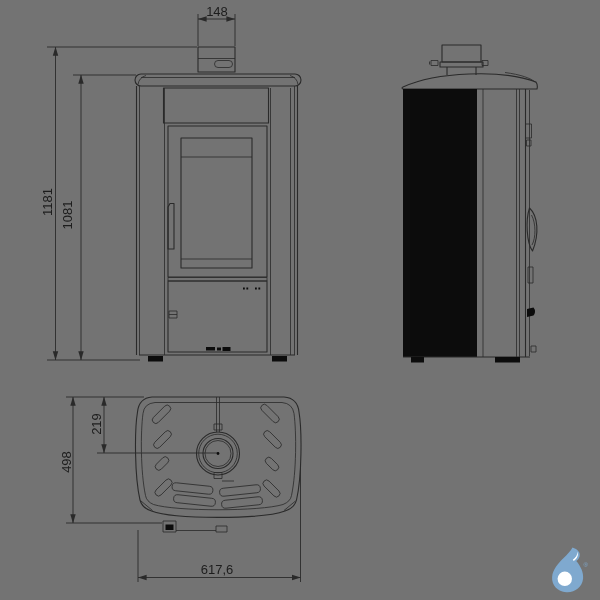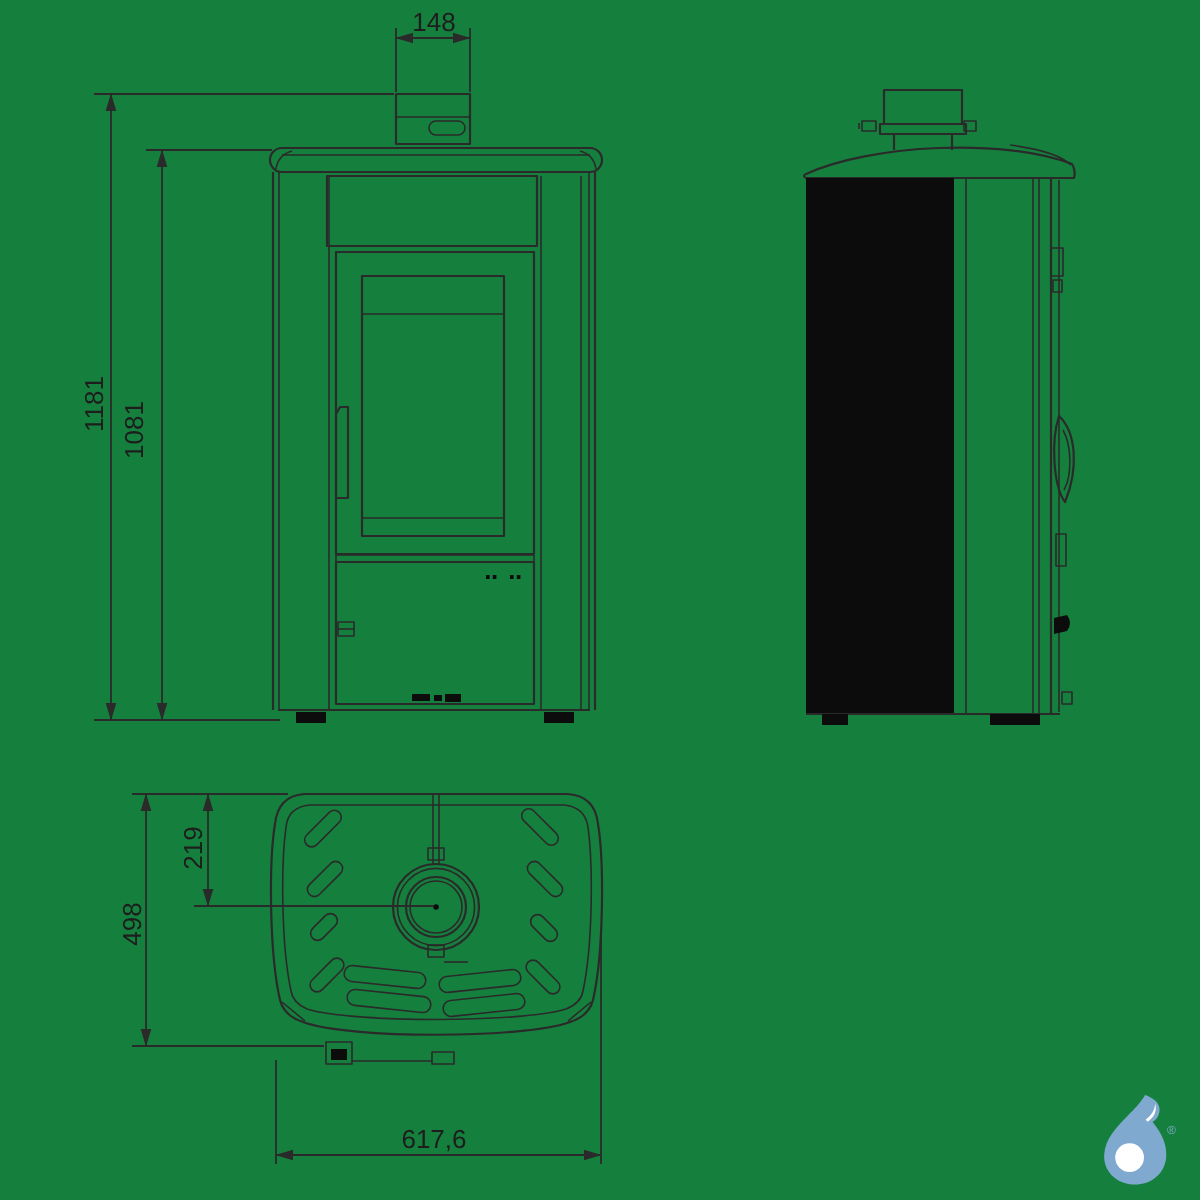--- a/index.html
+++ b/index.html
@@ -1,16 +1,16 @@
 <!DOCTYPE html>
 <html><head>
 <meta charset="utf-8">
 <style>
   html,body{margin:0;padding:0;background:#fff;}
-  .canvas{position:relative;width:600px;height:600px;background:#15803d;overflow:hidden;}
+  .canvas{position:relative;width:600px;height:600px;background:#737373;overflow:hidden;}
   svg{display:block;}
   .ln{fill:none;stroke:#2a2a2a;stroke-width:1.1;stroke-linejoin:round;}
   .lt{fill:none;stroke:#2a2a2a;stroke-width:0.8;stroke-linejoin:round;}
   .dim{fill:none;stroke:#2a2a2a;stroke-width:0.9;}
   .blk{fill:#0c0c0c;stroke:none;}
   .dim-text{font:13px "Liberation Sans", sans-serif;fill:#1d1d1d;}
   .reg-text{font:6px "Liberation Sans", sans-serif;fill:#7fa9cf;}
 </style>
 </head>
 <body>

